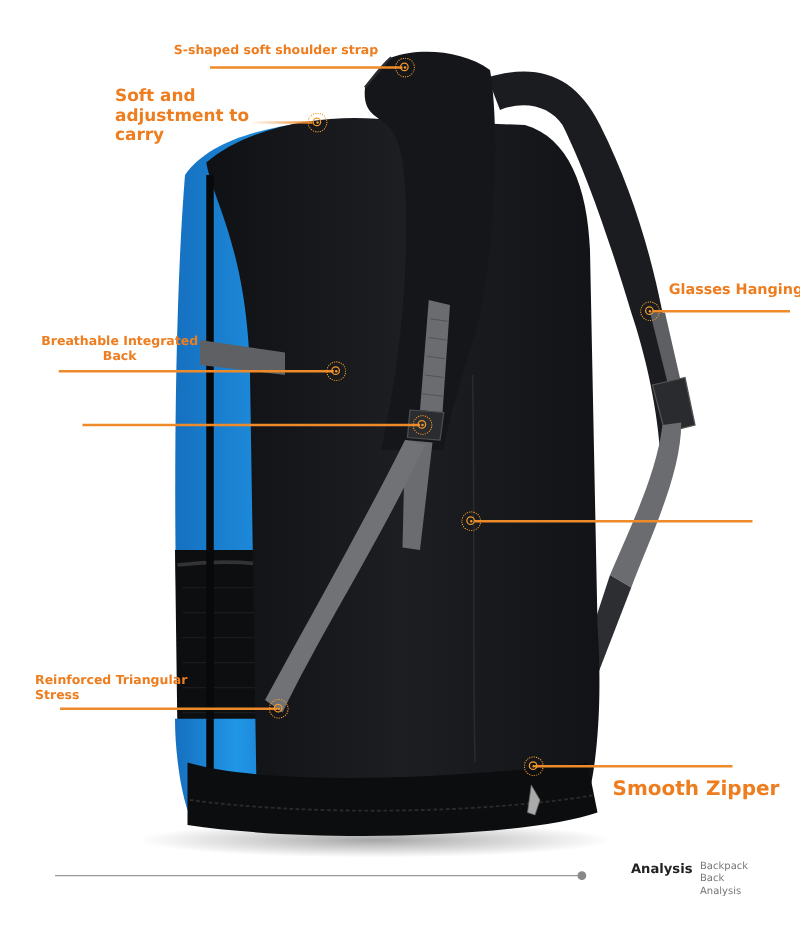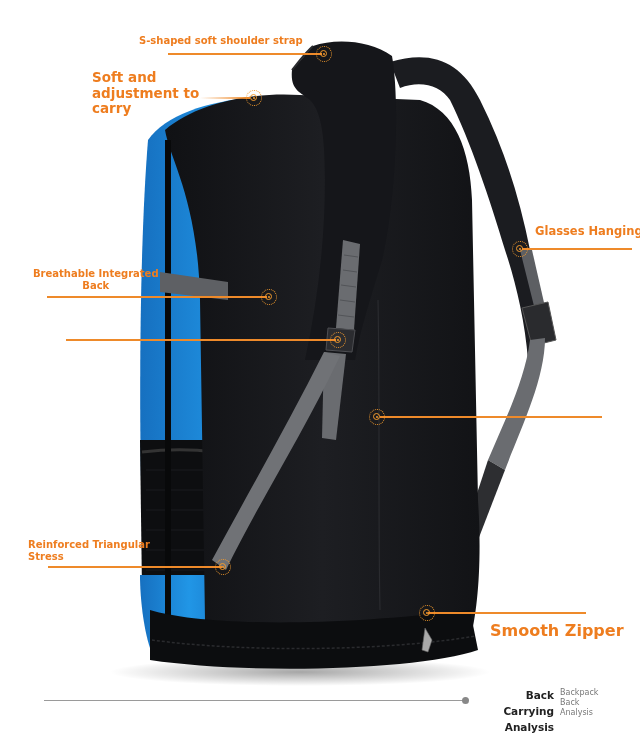--- a/index.html
+++ b/index.html
@@ -135,21 +135,20 @@
   <div class="lead" style="left:48px; top:566px; width:174px;"></div>
   <div class="hot" style="left:223px; top:567px;"></div>
 
   <div class="label l-xl" style="left:490px; top:590px;margin-top:32px;">Smooth Zipper</div>
   <div class="lead" style="left:428px; top:612px; width:158px;"></div>
   <div class="hot" style="left:427px; top:613px;"></div>
 
   <div class="footer-line"></div>
   <div class="footer-dot"></div>
   <div class="ft-main">
-    <div>Back Carrying</div>
     <div>Analysis</div>
   </div>
   <div class="ft-sub">
     <div>Backpack</div>
     <div>Back</div>
     <div>Analysis</div>
   </div>
 </div>
 
 </body></html>

